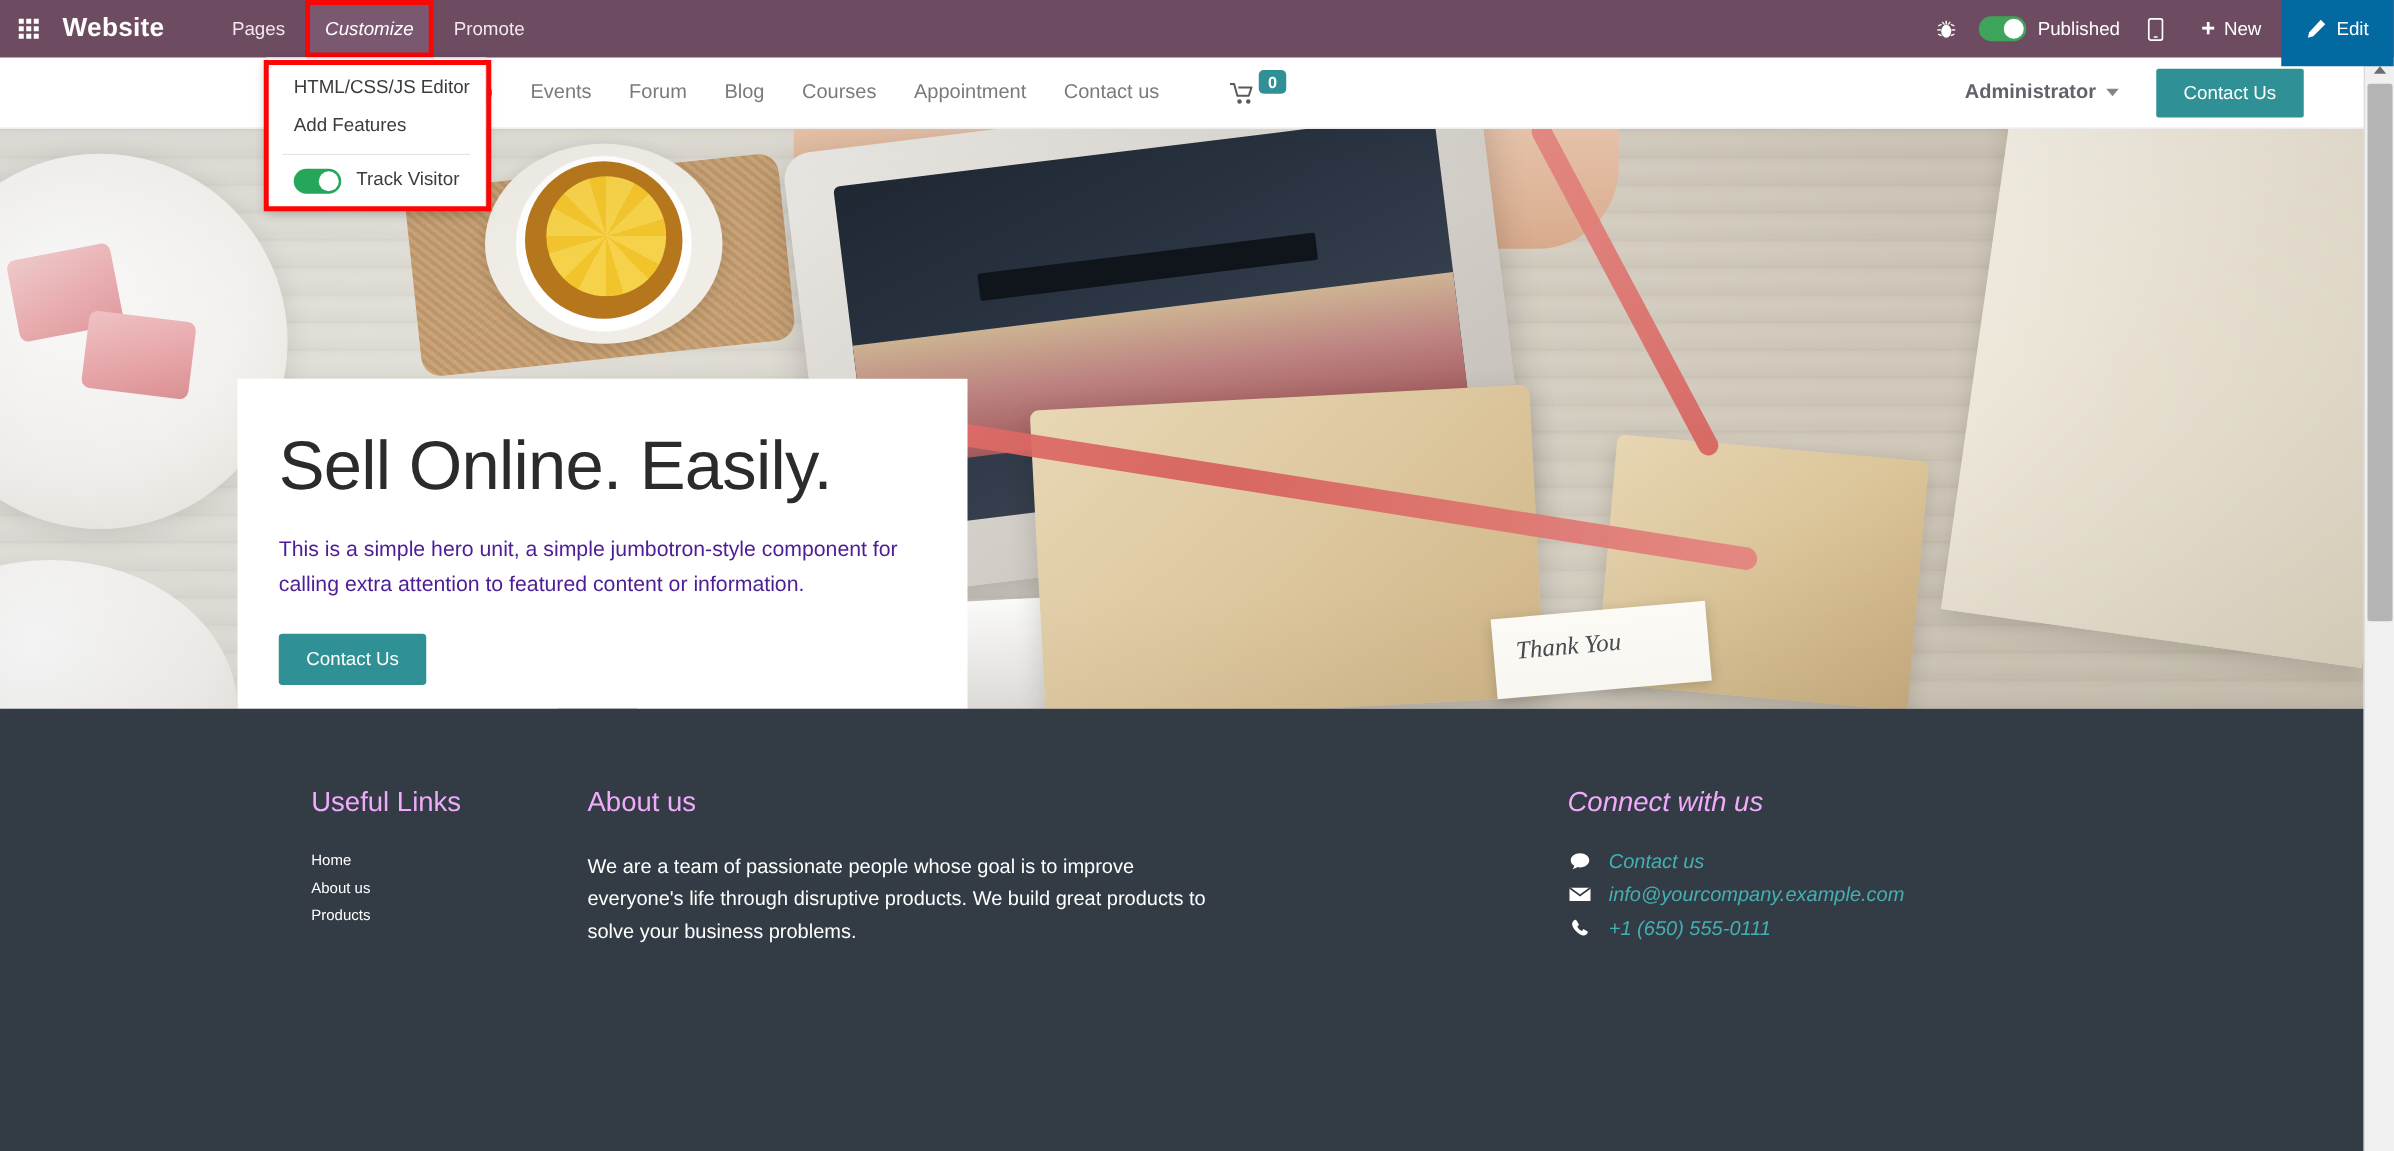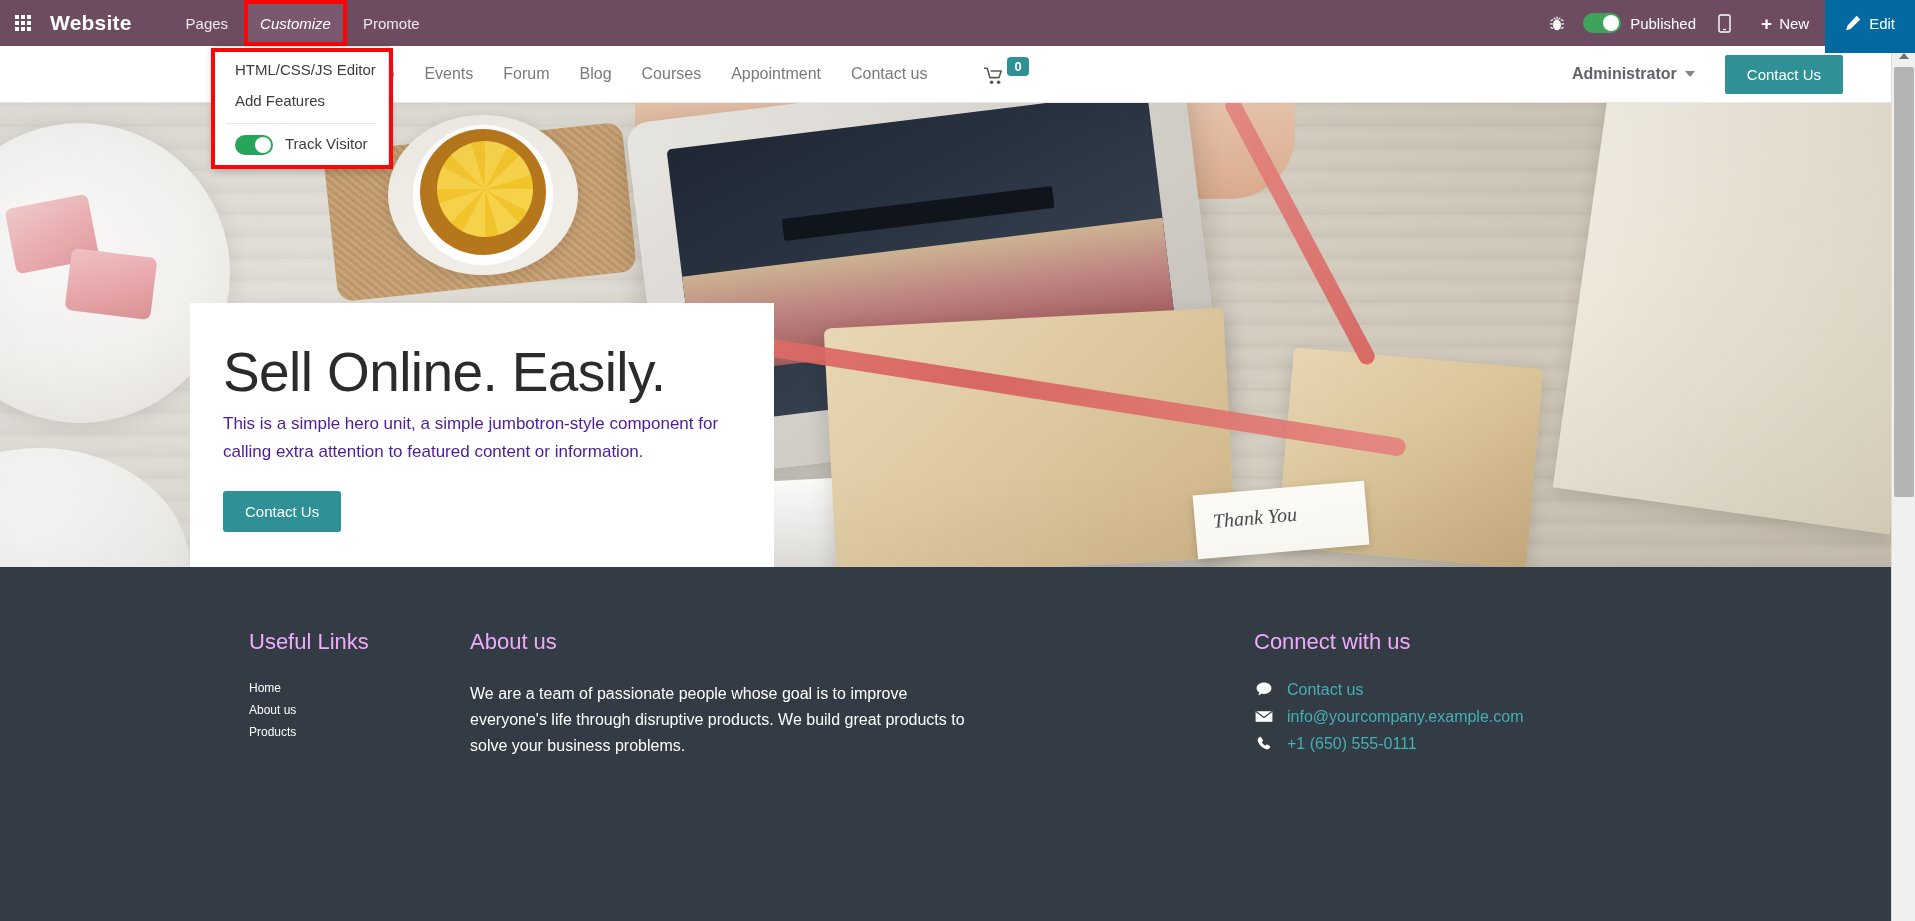--- a/index.html
+++ b/index.html
@@ -324,21 +324,21 @@
   .hero-card {
     position: absolute; left: 190px; top: 200px;
     width: 584px; min-height: 270px;
     background: #ffffff;
     padding: 40px 50px 46px 33px;
     z-index: 5;
   }
   .hero-title {
     font-size: 55px; font-weight: 400; color: #2b2b2b;
     line-height: 1.08; letter-spacing: -.6px;
-    margin-bottom: 8px; white-space: nowrap;
+    margin-bottom: 24px; white-space: nowrap;
   }
   .hero-sub {
     font-size: 17px; color: #4c1d95; line-height: 1.62;
     margin-bottom: 26px; max-width: 520px;
   }
   .hero-btn {
     display: inline-block;
     background: #2f9195; color: #ffffff;
     font-size: 15px; padding: 12px 22px;
     border-radius: 3px; cursor: pointer;
@@ -352,21 +352,21 @@
     color: #ffffff;
     z-index: 10;
   }
   .footer-inner {
     display: flex;
     padding: 62px 0 0 0;
   }
   .fcol { color: #ffffff; }
   .fcol-1 { width: 235px; margin-left: 249px; }
   .fcol-2 { width: 560px; margin-left: -14px; }
-  .fcol-3 { width: 480px; margin-left: 224px; }
+  .fcol-3 { width: 480px; margin-left: 224px; font-style: italic; }
   .fcol-title {
     font-size: 22px; font-weight: 400; color: #f0abfc;
     margin-bottom: 26px;
   }
   .fcol-link {
     display: block; font-size: 12px; color: #ffffff;
     margin-bottom: 8px; cursor: pointer; text-decoration: none;
   }
   .fcol-text {
     font-size: 16px; color: #ffffff; line-height: 1.62;

